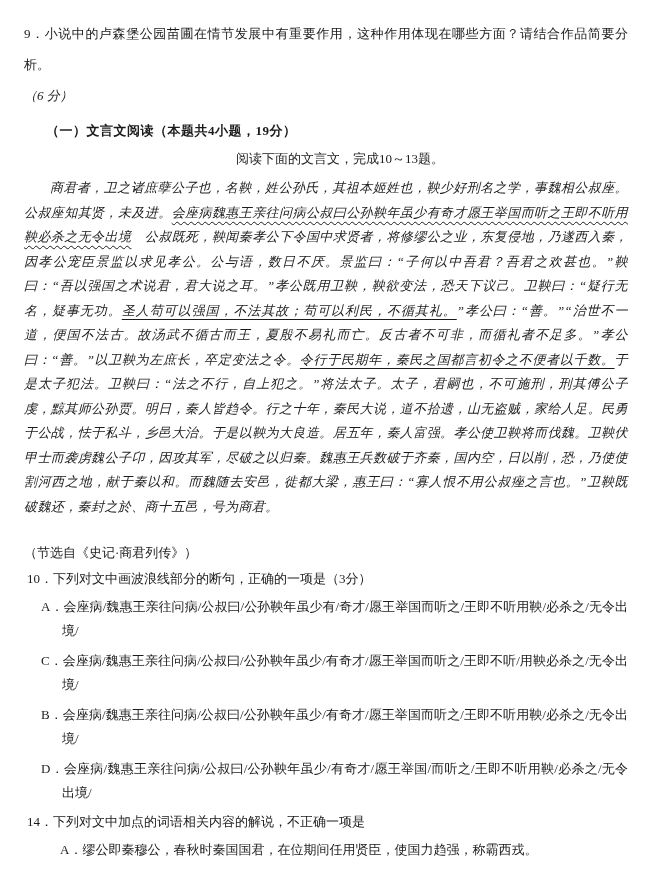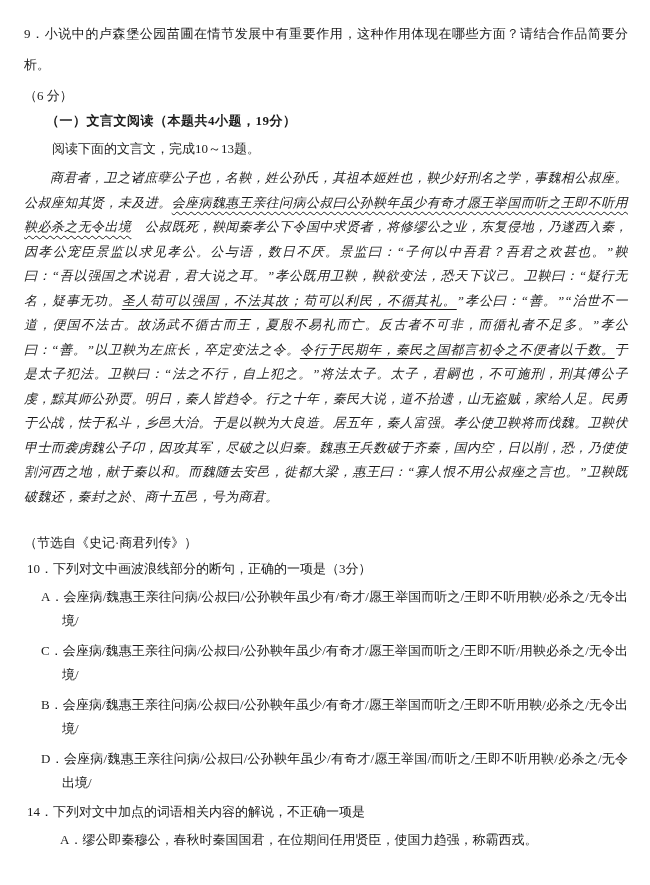--- a/index.html
+++ b/index.html
@@ -12,38 +12,40 @@
     font-size: 13px;
     overflow: hidden;
   }
   .page {
     box-sizing: border-box;
     width: 650px; height: 885px;
     padding: 18px 22px 0 24px;
   }
   
   .q9-line { line-height: 31px; text-align: justify; }
-  .q9-score { line-height: 31px; }
+  .q9-score { line-height: 31px; font-style: italic; }
   
   .sec-head {
     font-weight: bold;
     line-height: 20px;
     margin-top: 11px;
     letter-spacing: 0.5px;
   }
   .subsec-head {
     font-weight: bold;
     line-height: 20px;
+    margin-top: 10px;
     margin-left: 22px;
     letter-spacing: 0.5px;
   }
   .instruction {
     line-height: 20px;
     margin-top: 8px;
     margin-left: 28px;
+    text-align: center;
   }
   
   .passage {
     margin: 7px 0 0 0;
     text-indent: 2em;
     text-align: justify;
     line-height: 24.5px;
     font-style: italic;
     letter-spacing: 0.4px;
   }

